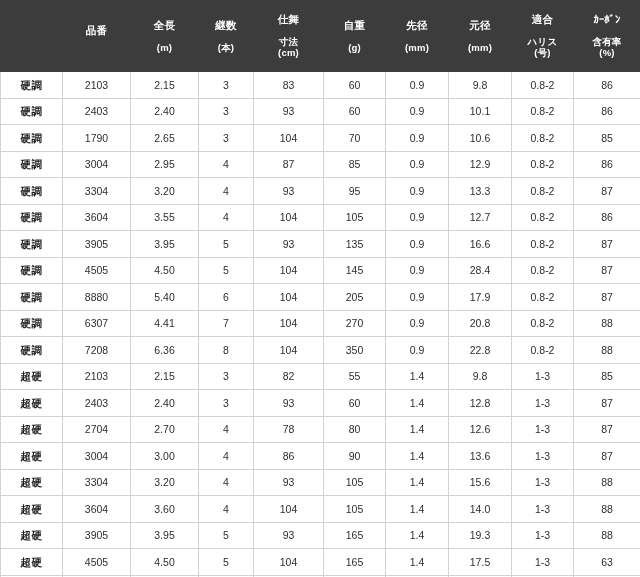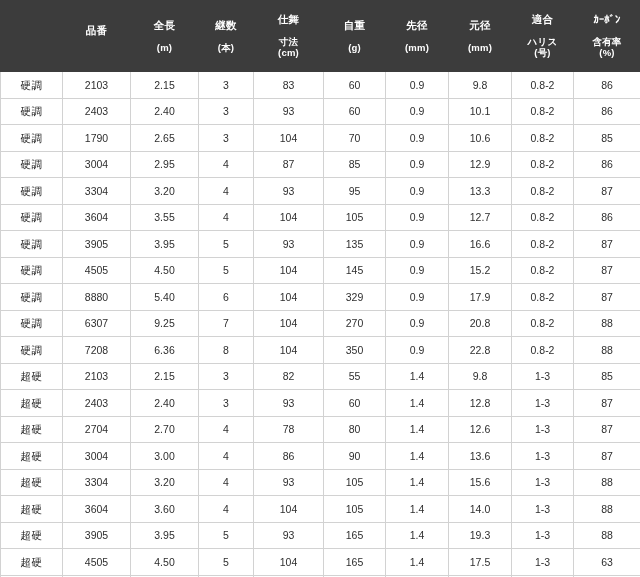--- a/index.html
+++ b/index.html
@@ -46,21 +46,21 @@
     border: 1px solid #3c3c3c;
     letter-spacing: 0.2px;
   }
   table.spec-table thead th.col-type {
     background: #3c3c3c;
   }
   table.spec-table tbody td {
     height: 25.5px;
   }
   table.spec-table tbody td.col-type {
-    font-weight: normal;
+    font-weight: bold;
     color: #222222;
     letter-spacing: 0.5px;
     text-align: center;
   }
   .hdr-main {
     display: block;
   }
   .hdr-sub {
     display: block;
     font-size: 9.5px;
@@ -228,40 +228,40 @@
           <td>87</td>
         </tr>
         <tr>
           <td class="col-type">硬調</td>
           <td>4505</td>
           <td>4.50</td>
           <td>5</td>
           <td>104</td>
           <td>145</td>
           <td>0.9</td>
-          <td>15.2</td>
+          <td>28.4</td>
           <td>0.8-2</td>
           <td>87</td>
         </tr>
         <tr>
           <td class="col-type">硬調</td>
           <td>8880</td>
           <td>5.40</td>
           <td>6</td>
           <td>104</td>
-          <td>329</td>
+          <td>205</td>
           <td>0.9</td>
           <td>17.9</td>
           <td>0.8-2</td>
           <td>87</td>
         </tr>
         <tr>
           <td class="col-type">硬調</td>
           <td>6307</td>
-          <td>9.25</td>
+          <td>4.41</td>
           <td>7</td>
           <td>104</td>
           <td>270</td>
           <td>0.9</td>
           <td>20.8</td>
           <td>0.8-2</td>
           <td>88</td>
         </tr>
         <tr>
           <td class="col-type">硬調</td>

